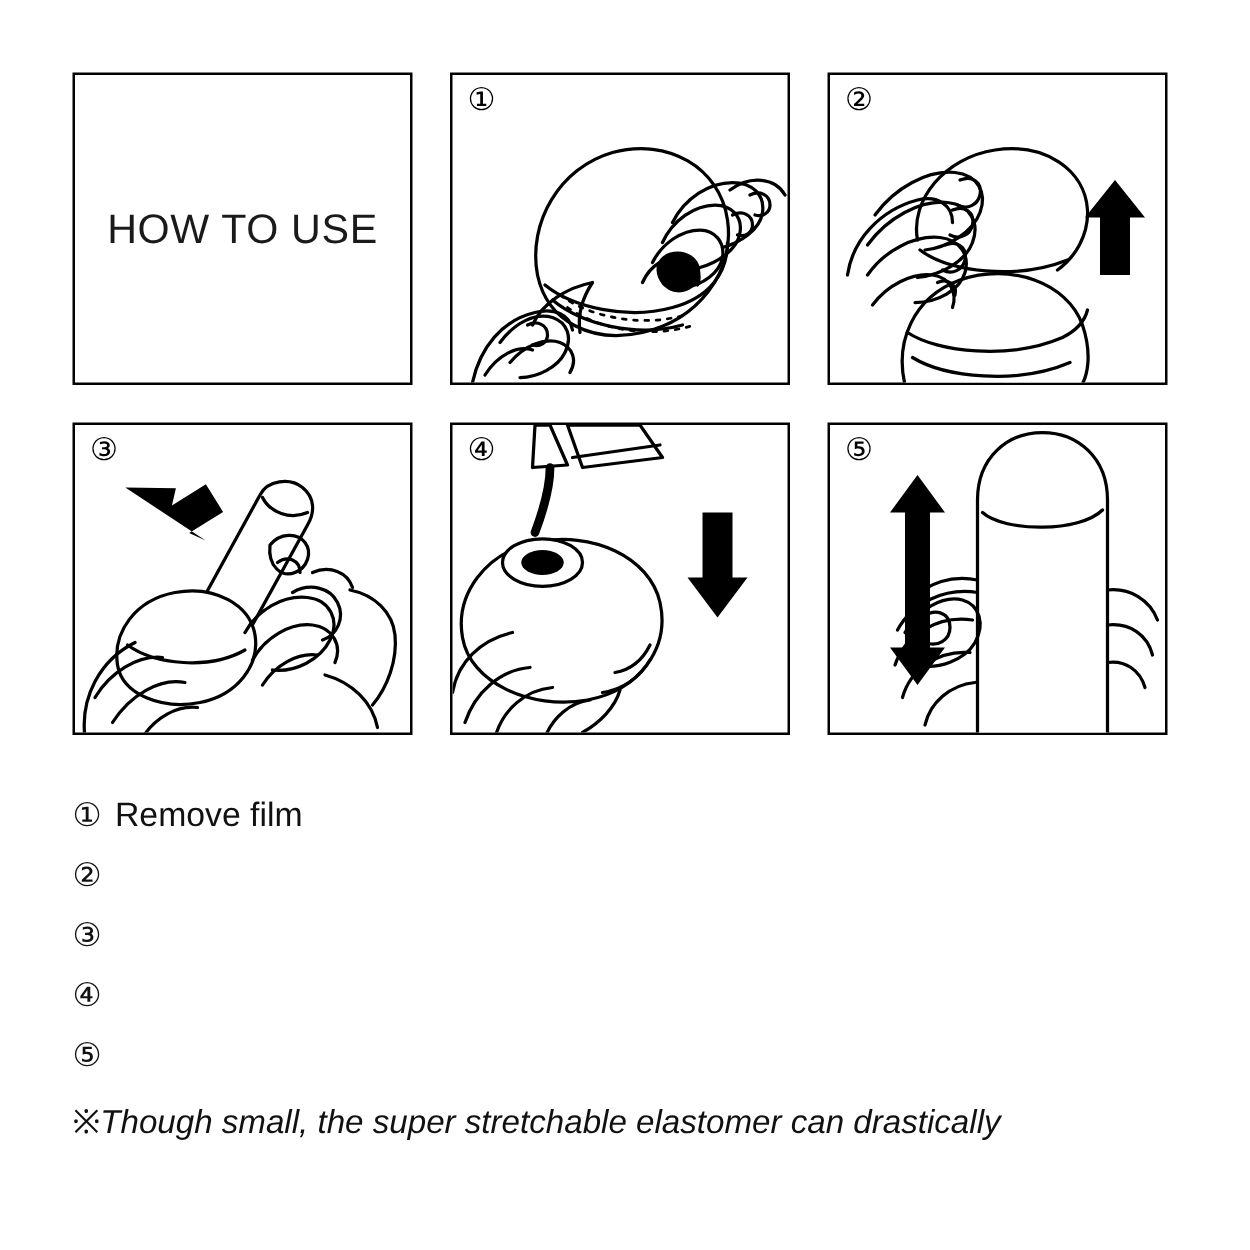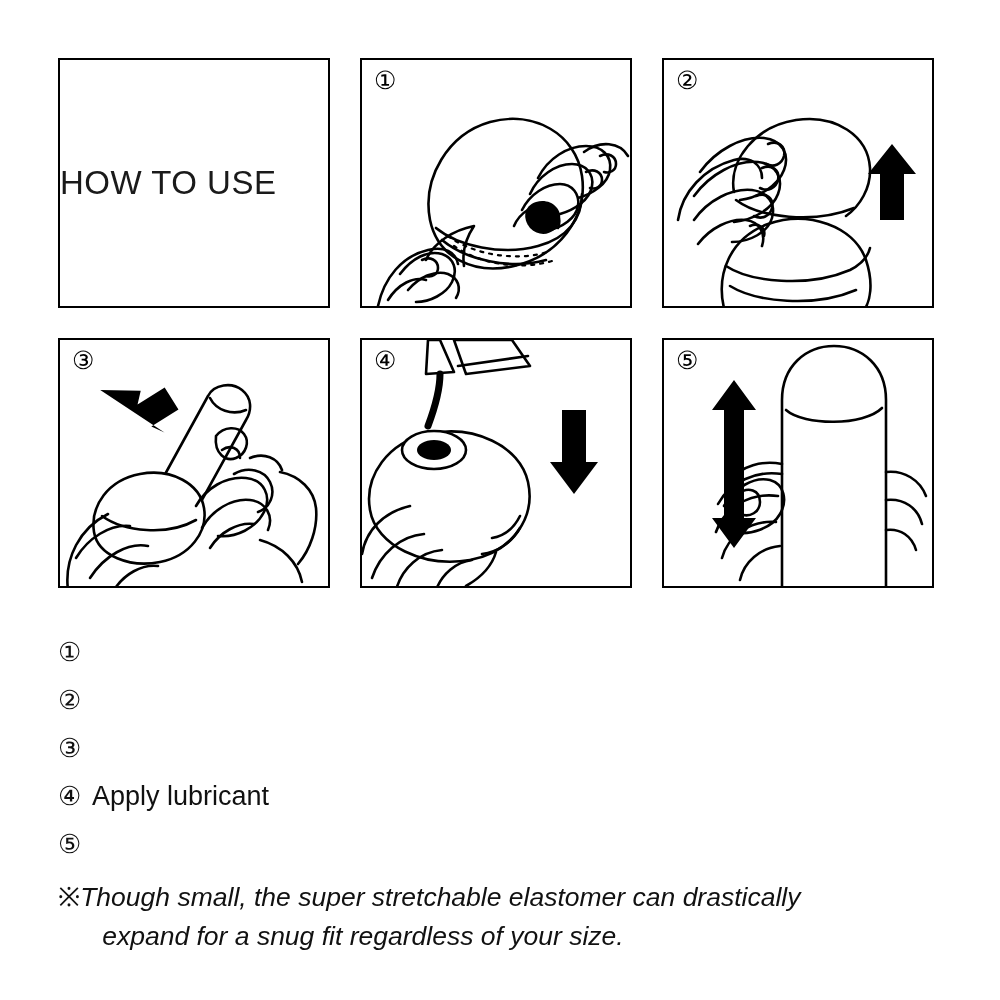--- a/index.html
+++ b/index.html
@@ -46,20 +46,21 @@
     top: 8px;
     font-size: 25px;
     line-height: 1;
     z-index: 5;
   }
   .panel svg { position: absolute; inset: 0; }
 
   .title-panel {
     display: flex;
     align-items: center;
+    justify-content: center;
   }
   .title-text {
     font-size: 33px;
     letter-spacing: 0.5px;
     color: #1a1a1a;
     white-space: nowrap;
   }
 
   
   .captions {
@@ -265,41 +266,40 @@
         </g>
       </svg>
     </div>
 
   </div>
 
   <div class="captions">
 
     <div class="caption-row">
       <span class="c-num">①</span>
+      <span class="c-text">Remove film</span>
     </div>
 
     <div class="caption-row">
       <span class="c-num">②</span>
     </div>
 
     <div class="caption-row">
       <span class="c-num">③</span>
     </div>
 
     <div class="caption-row">
       <span class="c-num">④</span>
-      <span class="c-text">Apply lubricant</span>
     </div>
 
     <div class="caption-row">
       <span class="c-num">⑤</span>
     </div>
 
     <div class="note">
       <span class="n-mark">※</span>
       <span class="n-body">
         <span>Though small, the super stretchable elastomer can drastically</span><br>
-        <span class="n-line2">expand for a snug fit regardless of your size.</span>
       </span>
     </div>
 
   </div>
 </div>
 
 </body></html>

